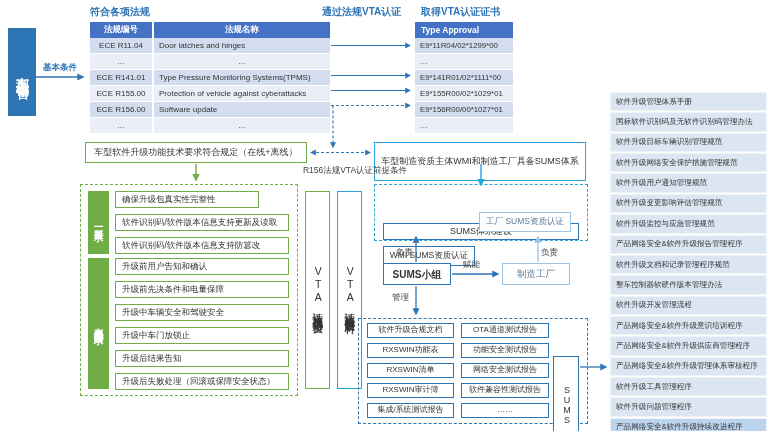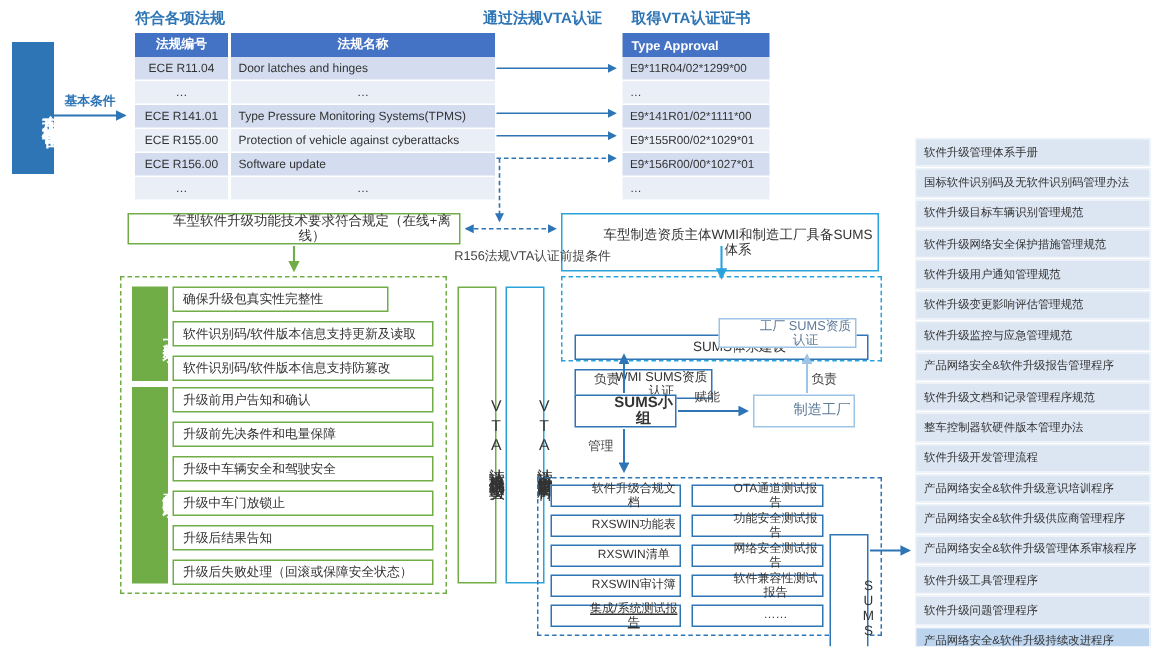--- a/index.html
+++ b/index.html
@@ -2,21 +2,21 @@
 <html><head>
 <meta charset="utf-8">
 <style>
   html,body{margin:0;padding:0;background:#fff;}
   #canvas{
     position:relative;width:768px;height:431px;overflow:hidden;background:#fff;
     font-family:"Liberation Sans","DejaVu Sans",sans-serif;color:#333;
   }
   .abs{position:absolute;box-sizing:border-box;}
   .box{position:absolute;box-sizing:border-box;display:flex;align-items:center;justify-content:center;
-       text-align:center;background:#fff;line-height:1.1;padding-left:24px;}
+       text-align:right;background:#fff;line-height:1.1;}
   .vtext{writing-mode:vertical-rl;text-orientation:upright;}
   
   .blue-title{font-weight:bold;color:#2e75b6;font-size:10px;white-space:nowrap;}
   
   .market{background:#2e75b6;color:#fff;font-weight:bold;font-size:13px;letter-spacing:2px;}
   .basic-label{font-weight:bold;color:#2e75b6;font-size:8.5px;white-space:nowrap;}
   
   .tbl{position:absolute;display:flex;flex-direction:column;font-size:8px;}
   .thead{display:flex;background:#4472c4;color:#fff;font-weight:bold;height:16px;font-size:8.5px;}
   .tr{display:flex;height:15px;}
@@ -135,21 +135,21 @@
   <div class="abs small-label" style="left:396px;top:247px;">负责</div>
   <div class="abs small-label" style="left:541px;top:247px;">负责</div>
   <div class="abs small-label" style="left:463px;top:259px;">赋能</div>
   <div class="abs small-label" style="left:392px;top:292px;">管理</div>
 
   <div class="box bdash" style="left:358px;top:318px;width:230px;height:106px;"></div>
   <div class="box ev" style="left:367px;top:323px;width:87px;height:15px;">软件升级合规文档</div>
   <div class="box ev" style="left:367px;top:343px;width:87px;height:15px;">RXSWIN功能表</div>
   <div class="box ev" style="left:367px;top:363px;width:87px;height:15px;">RXSWIN清单</div>
   <div class="box ev" style="left:367px;top:383px;width:87px;height:15px;">RXSWIN审计簿</div>
-  <div class="box ev" style="left:367px;top:403px;width:87px;height:15px;text-decoration:underline;">集成/系统测试报告</div>
+  <div class="box ev" style="left:367px;top:403px;width:87px;height:15px;">集成/系统测试报告</div>
   <div class="box ev" style="left:461px;top:323px;width:88px;height:15px;">OTA通道测试报告</div>
   <div class="box ev" style="left:461px;top:343px;width:88px;height:15px;">功能安全测试报告</div>
   <div class="box ev" style="left:461px;top:363px;width:88px;height:15px;">网络安全测试报告</div>
   <div class="box ev" style="left:461px;top:383px;width:88px;height:15px;">软件兼容性测试报告</div>
   <div class="box ev" style="left:461px;top:403px;width:88px;height:15px;">……</div>
   <div class="box bbox vtext" style="left:553px;top:322px;width:26px;height:98px;font-size:9px;">SUMS体系文件</div>
 
   <div class="doc-list" style="left:610px;top:92px;width:157px;height:345px;">
     <div class="doc-row">软件升级管理体系手册</div>
     <div class="doc-row">国标软件识别码及无软件识别码管理办法</div>

